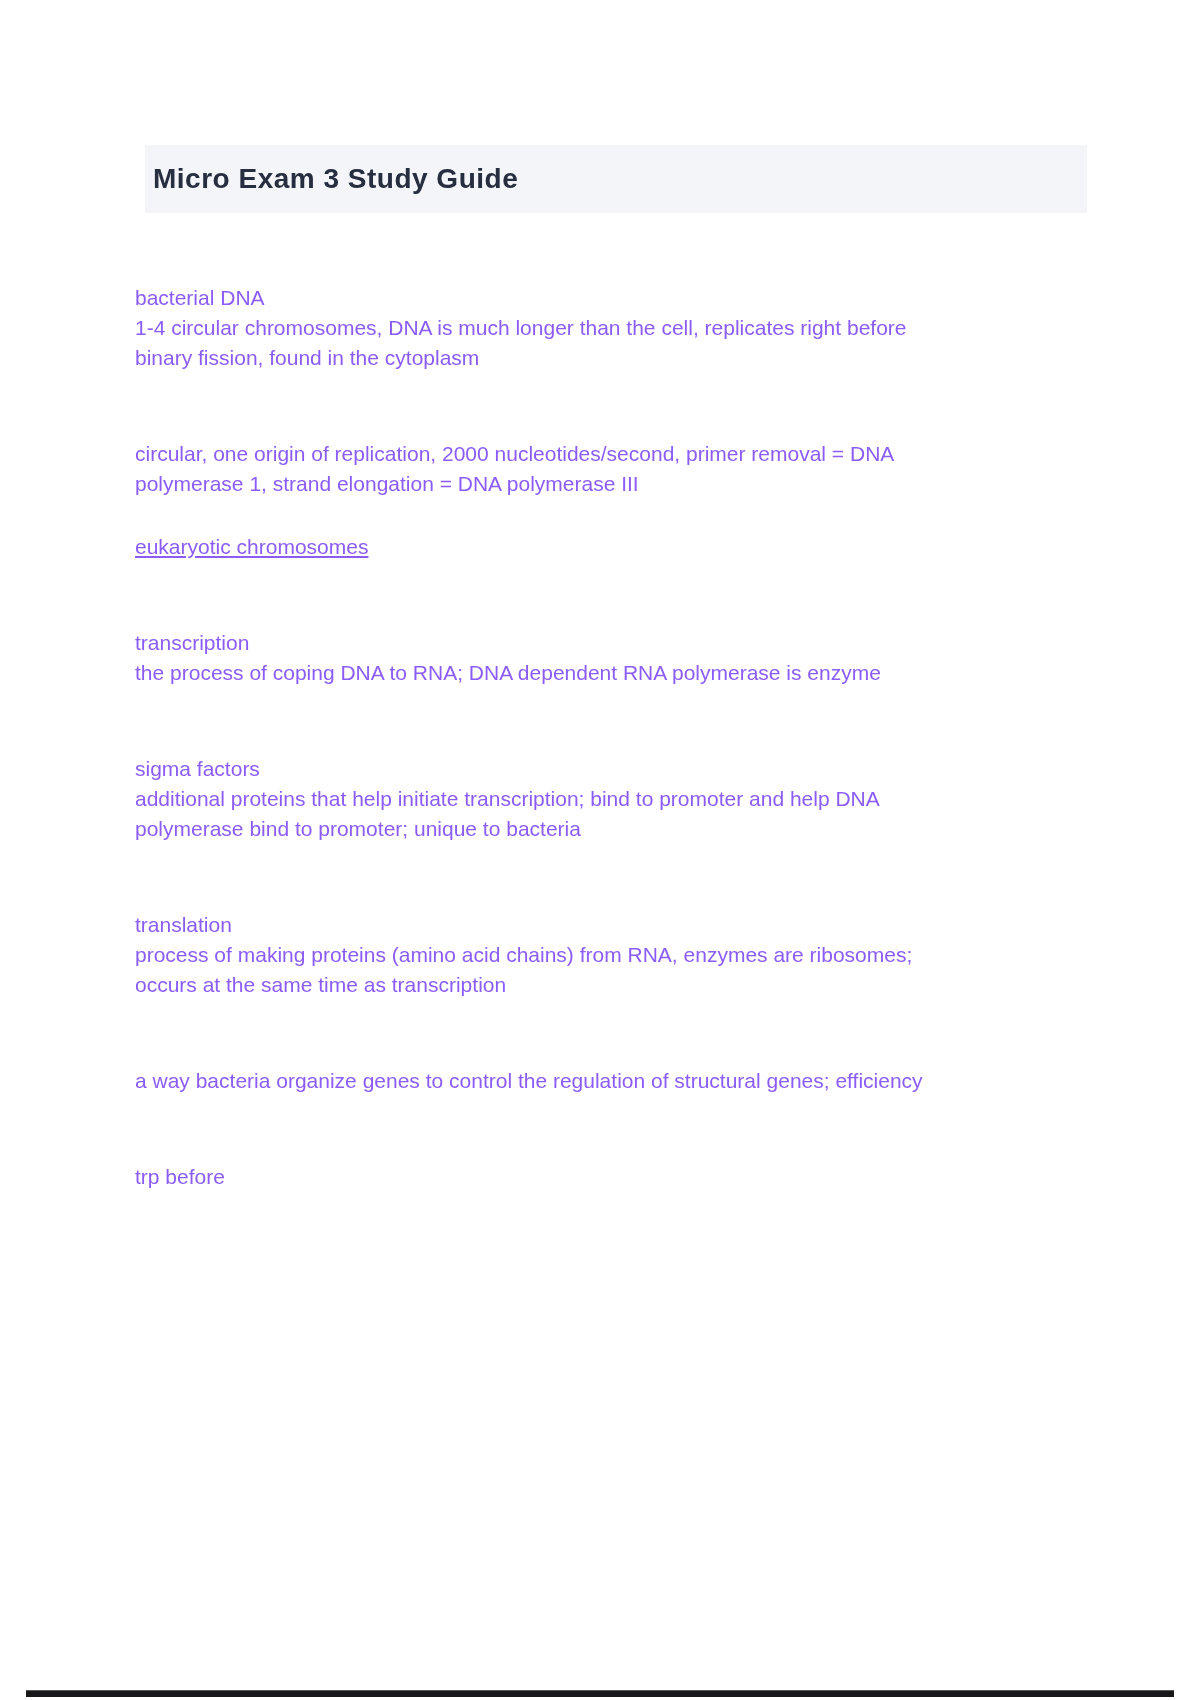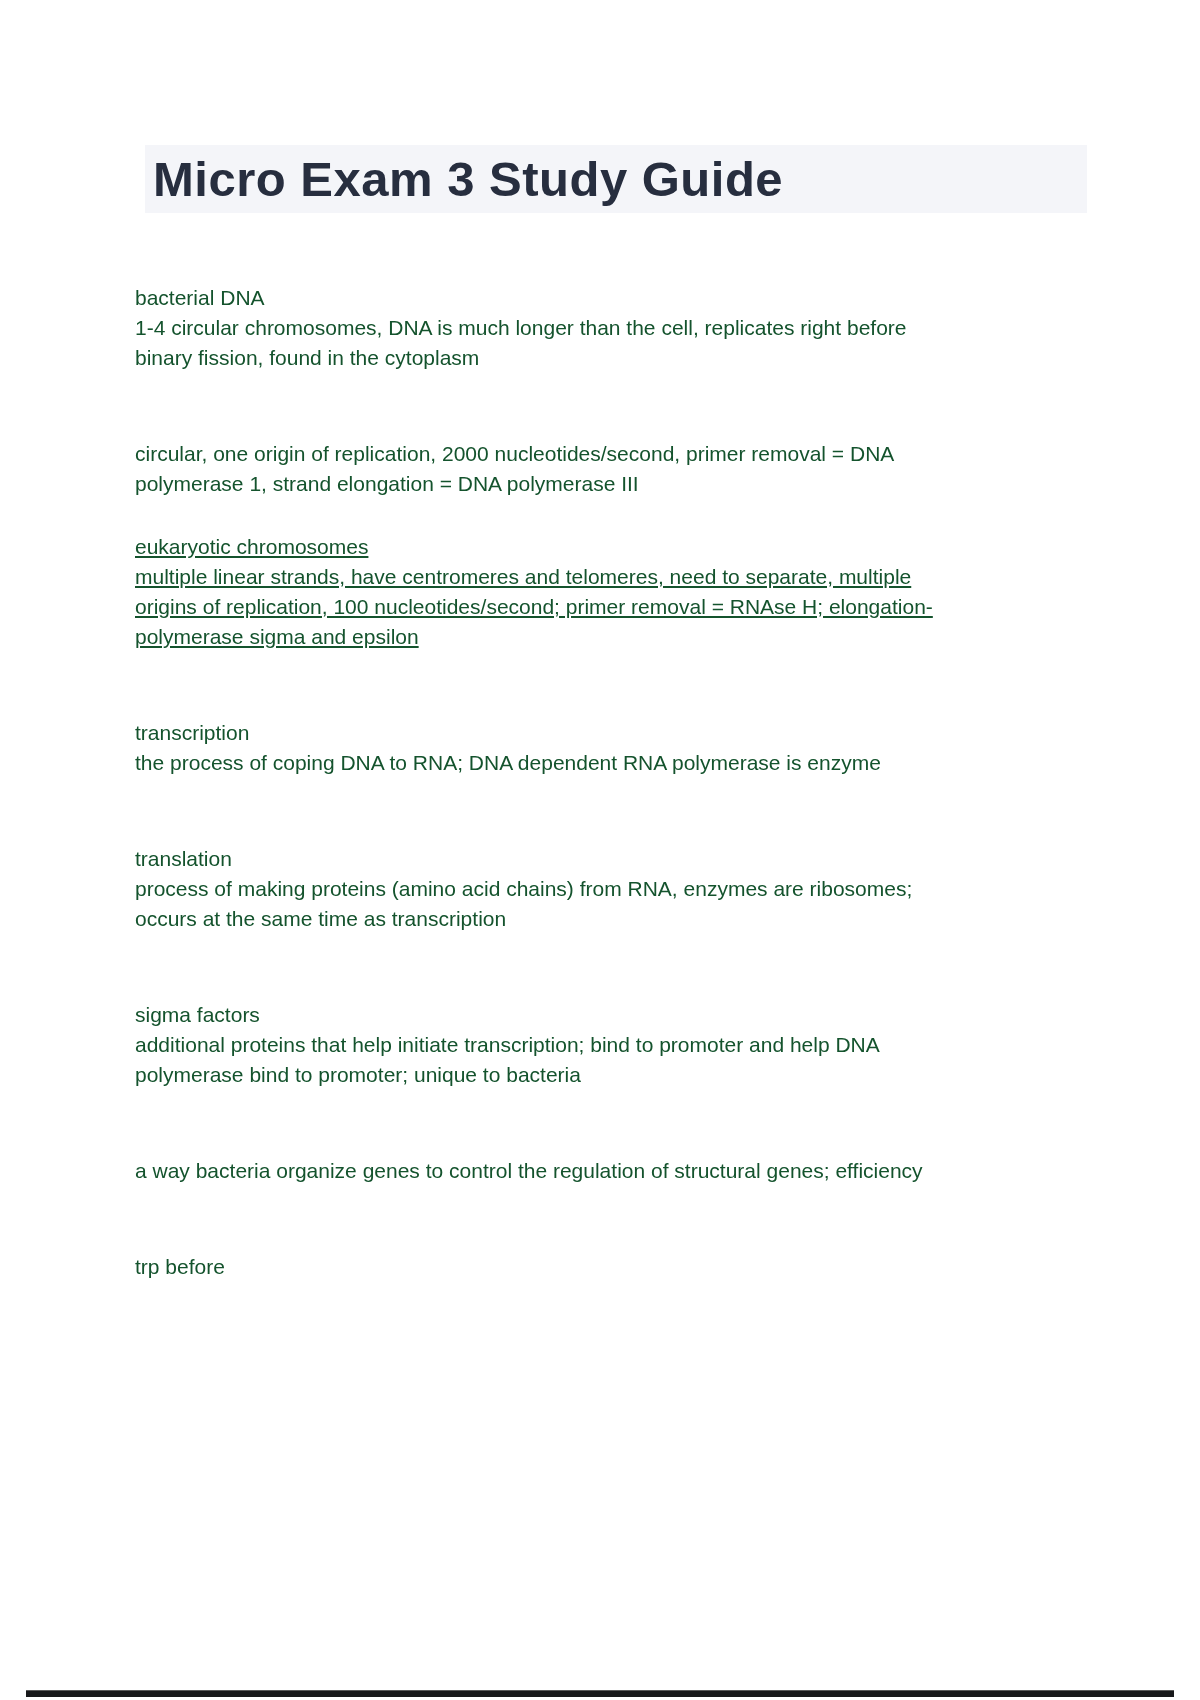--- a/index.html
+++ b/index.html
@@ -22,36 +22,36 @@
     width: 942px;
     height: 68px;
     background: #f4f5f9;
     display: flex;
     align-items: center;
     box-sizing: border-box;
     padding-left: 8px;
   }
   .title-band h1 {
     margin: 0;
-    font-size: 49px;
+    font-size: 28px;
     font-weight: bold;
     letter-spacing: 0.5px;
     color: #272e3f;
   }
   .content {
     position: absolute;
     left: 135px;
     top: 213px;
     width: 940px;
   }
   .entry {
     margin-top: 66px;
     font-size: 21px;
     line-height: 30px;
-    color: #14532d;
+    color: #8b5cf6;
   }
   .entry.first {
     margin-top: 70px;
   }
   .entry.tight {
     margin-top: 33px;
     text-decoration: underline;
   }
   .term {
     white-space: pre-line;
@@ -86,40 +86,37 @@
 binary fission, found in the cytoplasm</div>
     </section>
 
     <section class="entry">
       <div class="definition">circular, one origin of replication, 2000 nucleotides/second, primer removal = DNA
 polymerase 1, strand elongation = DNA polymerase III</div>
     </section>
 
     <section class="entry tight">
       <div class="term">eukaryotic chromosomes</div>
-      <div class="definition">multiple linear strands, have centromeres and telomeres, need to separate, multiple
-origins of replication, 100 nucleotides/second; primer removal = RNAse H; elongation-
-polymerase sigma and epsilon</div>
     </section>
 
     <section class="entry">
       <div class="term">transcription</div>
       <div class="definition">the process of coping DNA to RNA; DNA dependent RNA polymerase is enzyme</div>
     </section>
 
     <section class="entry">
+      <div class="term">sigma factors</div>
+      <div class="definition">additional proteins that help initiate transcription; bind to promoter and help DNA
+polymerase bind to promoter; unique to bacteria</div>
+    </section>
+
+    <section class="entry">
       <div class="term">translation</div>
       <div class="definition">process of making proteins (amino acid chains) from RNA, enzymes are ribosomes;
 occurs at the same time as transcription</div>
-    </section>
-
-    <section class="entry">
-      <div class="term">sigma factors</div>
-      <div class="definition">additional proteins that help initiate transcription; bind to promoter and help DNA
-polymerase bind to promoter; unique to bacteria</div>
     </section>
 
     <section class="entry">
       <div class="definition">a way bacteria organize genes to control the regulation of structural genes; efficiency</div>
     </section>
 
     <section class="entry">
       <div class="term">trp before</div>
       <div class="definition"></div>
     </section>

